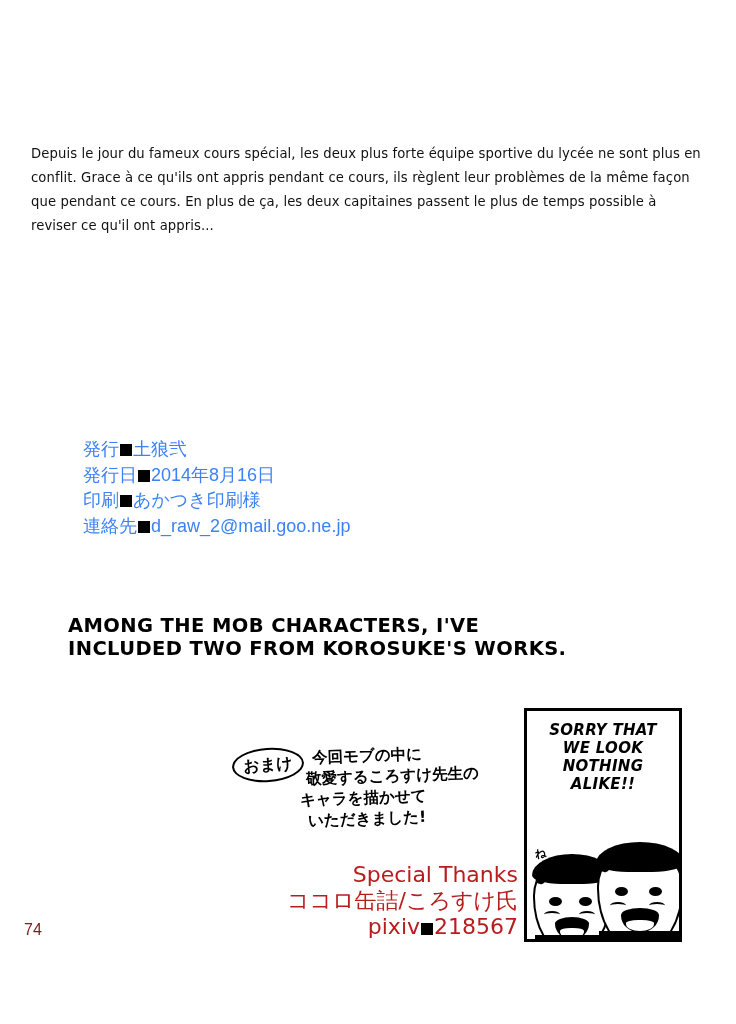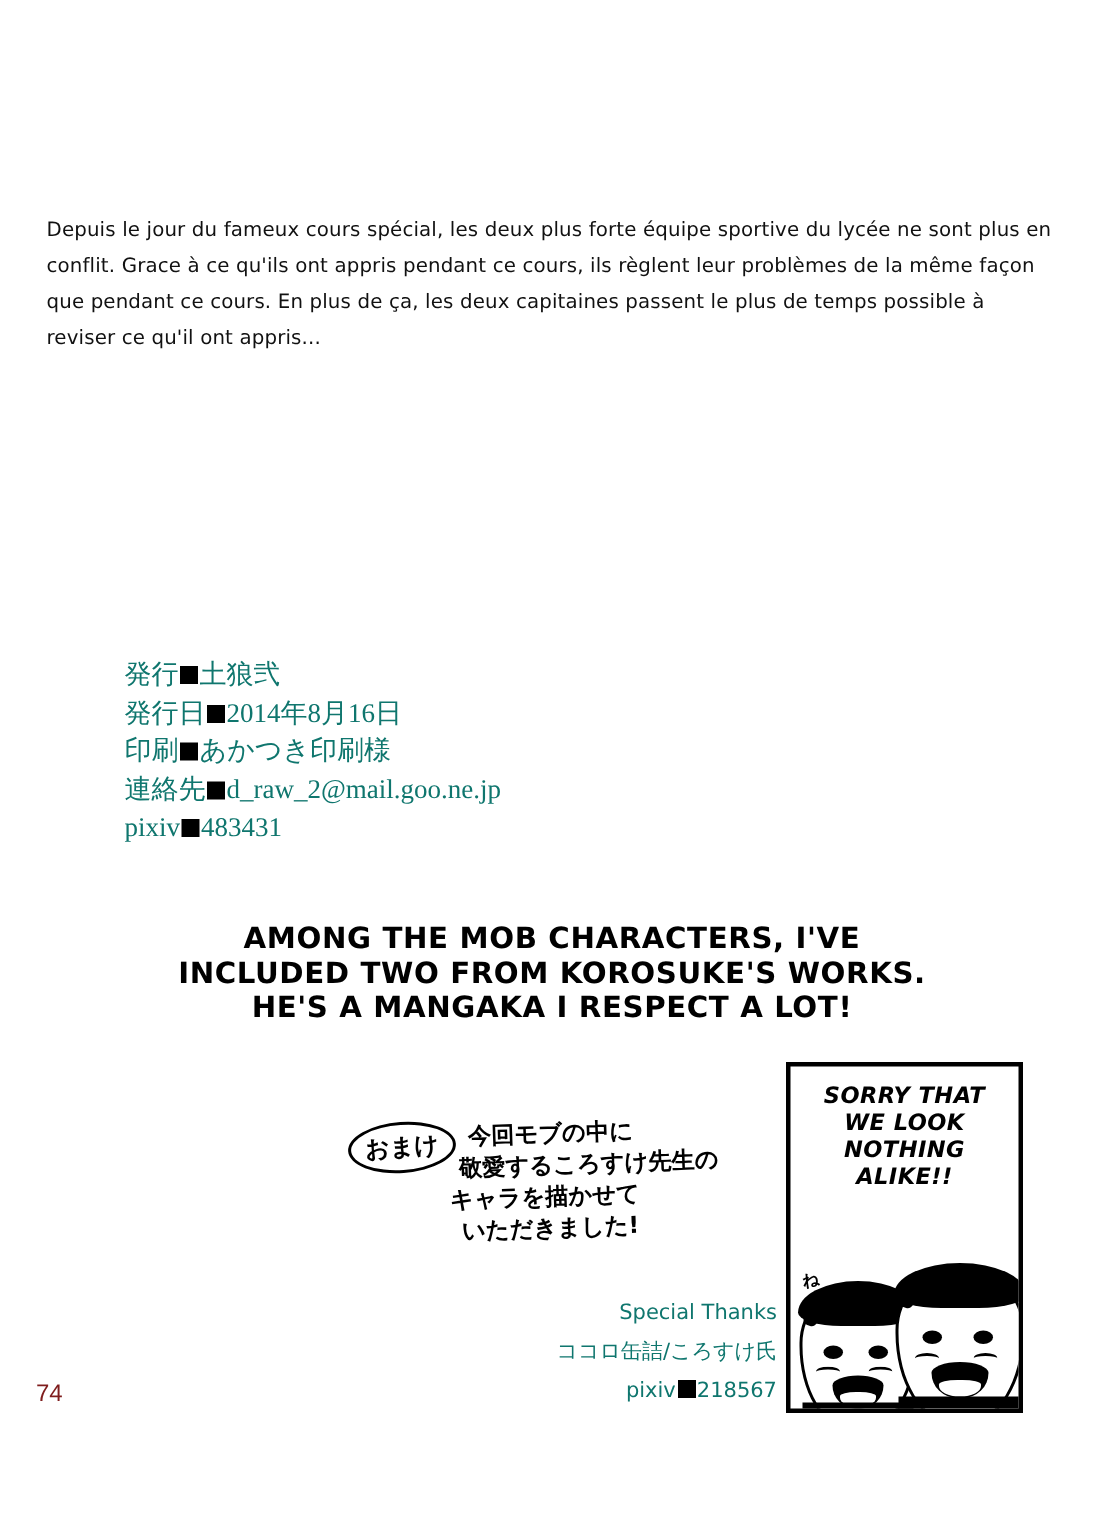--- a/index.html
+++ b/index.html
@@ -42,22 +42,22 @@
     margin: 0;
   }
 
   
   .colophon {
     position: absolute;
     left: 83px;
     top: 437px;
     font-size: 18px;
     line-height: 25.5px;
-    font-family: Liberation Serif, serif;
-    color: #0f766e;
+    font-family: Liberation Sans, sans-serif;
+    color: #3b82f6;
     white-space: nowrap;
   }
   .colophon div {
     margin: 0;
   }
   .sq {
     display: inline-block;
     width: 12px;
     height: 12px;
     background: #000;
@@ -70,21 +70,20 @@
     position: absolute;
     left: 68px;
     top: 614px;
     width: 600px;
     font-size: 19.5px;
     line-height: 23px;
     letter-spacing: 0.4px;
     font-family: "DejaVu Sans", sans-serif;
     font-weight: 700;
     color: #000;
-    text-align: center;
   }
   .statement div {
     white-space: nowrap;
   }
 
   
   .omake-wrap {
     position: absolute;
     left: 232px;
     top: 744px;
@@ -128,23 +127,23 @@
   .omake-lines div:nth-child(4) { transform: rotate(-2deg) translateX(-4px); }
 
   
   .thanks {
     position: absolute;
     left: 250px;
     top: 862px;
     width: 268px;
     text-align: right;
     font-family: "DejaVu Sans", sans-serif;
-    font-size: 14px;
+    font-size: 22px;
     line-height: 26px;
-    color: #0f766e;
+    color: #b91c1c;
   }
   .thanks div { white-space: nowrap; }
 
   
   .panel {
     position: absolute;
     left: 524px;
     top: 708px;
     width: 158px;
     height: 234px;
@@ -269,27 +268,25 @@
 
   <div class="afterword">
     <p>Depuis le jour du fameux cours spécial, les deux plus forte équipe sportive du lycée ne sont plus en conflit. Grace à ce qu'ils ont appris pendant ce cours, ils règlent leur problèmes de la même façon que pendant ce cours. En plus de ça, les deux capitaines passent le plus de temps possible à reviser ce qu'il ont appris...</p>
   </div>
 
   <div class="colophon">
     <div><span>発行</span><span class="sq"></span><span>土狼弐</span></div>
     <div><span>発行日</span><span class="sq"></span><span>2014年8月16日</span></div>
     <div><span>印刷</span><span class="sq"></span><span>あかつき印刷様</span></div>
     <div><span>連絡先</span><span class="sq"></span><span>d_raw_2@mail.goo.ne.jp</span></div>
-    <div><span>pixiv</span><span class="sq"></span><span>483431</span></div>
   </div>
 
   <div class="statement">
     <div>AMONG THE MOB CHARACTERS, I'VE</div>
     <div>INCLUDED TWO FROM KOROSUKE'S WORKS.</div>
-    <div>HE'S A MANGAKA I RESPECT A LOT!</div>
   </div>
 
   <div class="omake-wrap">
     <div class="omake-bubble">おまけ</div>
     <div class="omake-lines">
       <div>今回モブの中に</div>
       <div>敬愛するころすけ先生の</div>
       <div>キャラを描かせて</div>
       <div>いただきました!</div>
     </div>

